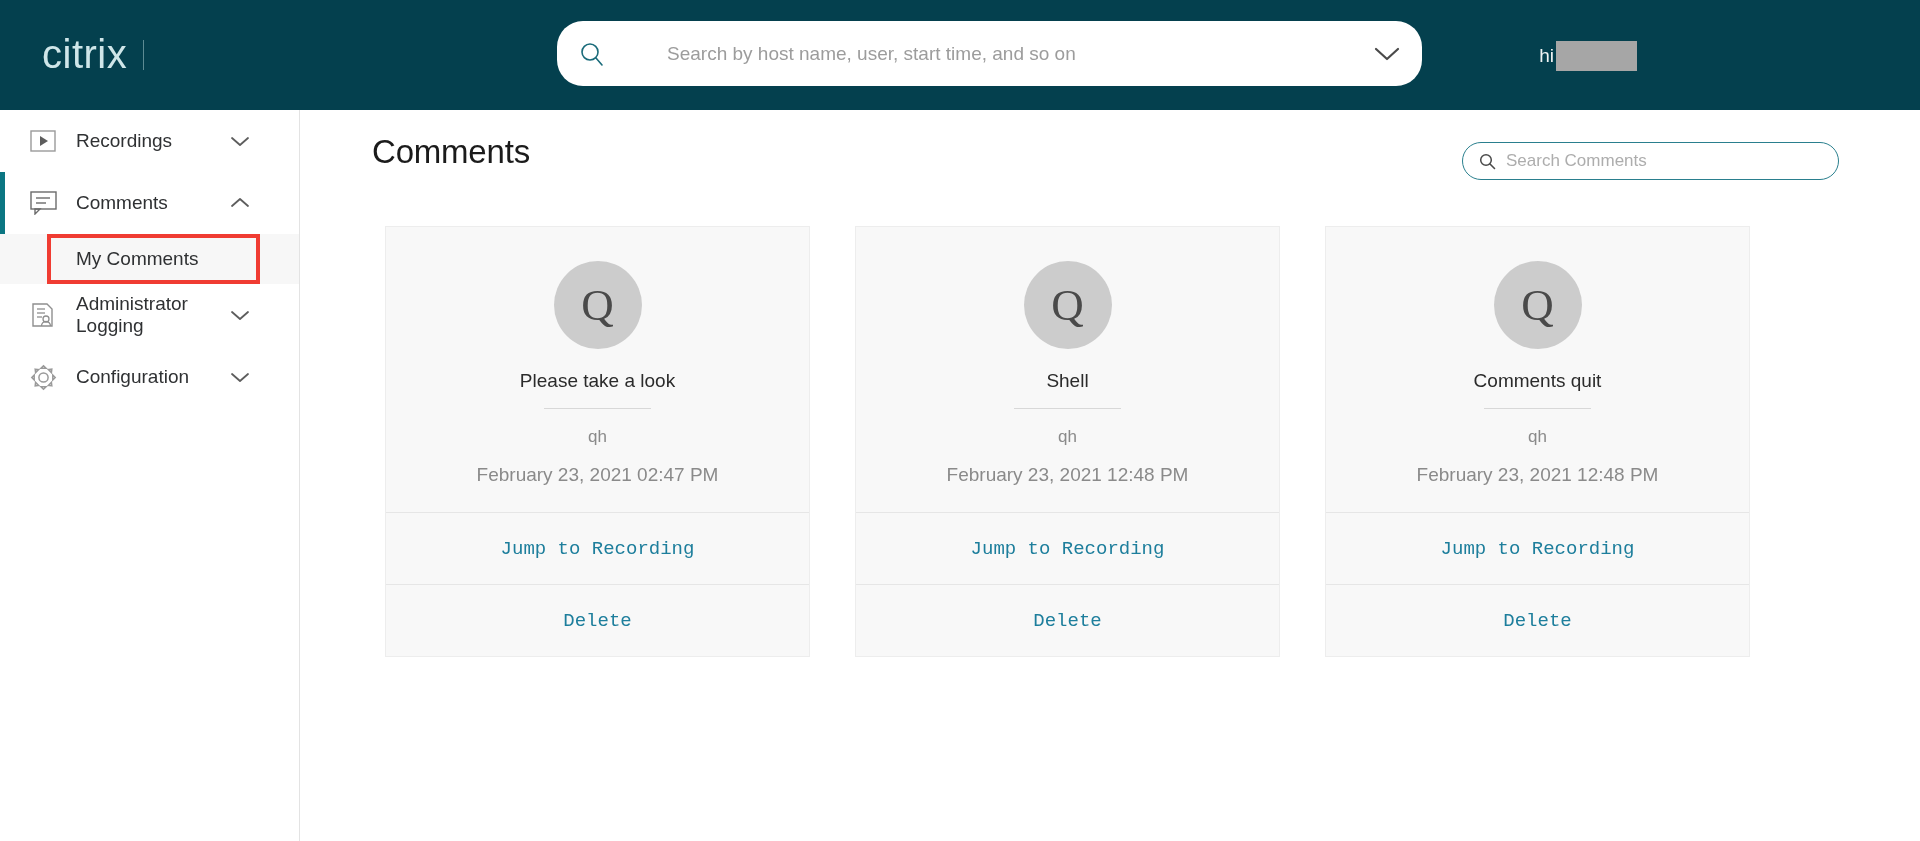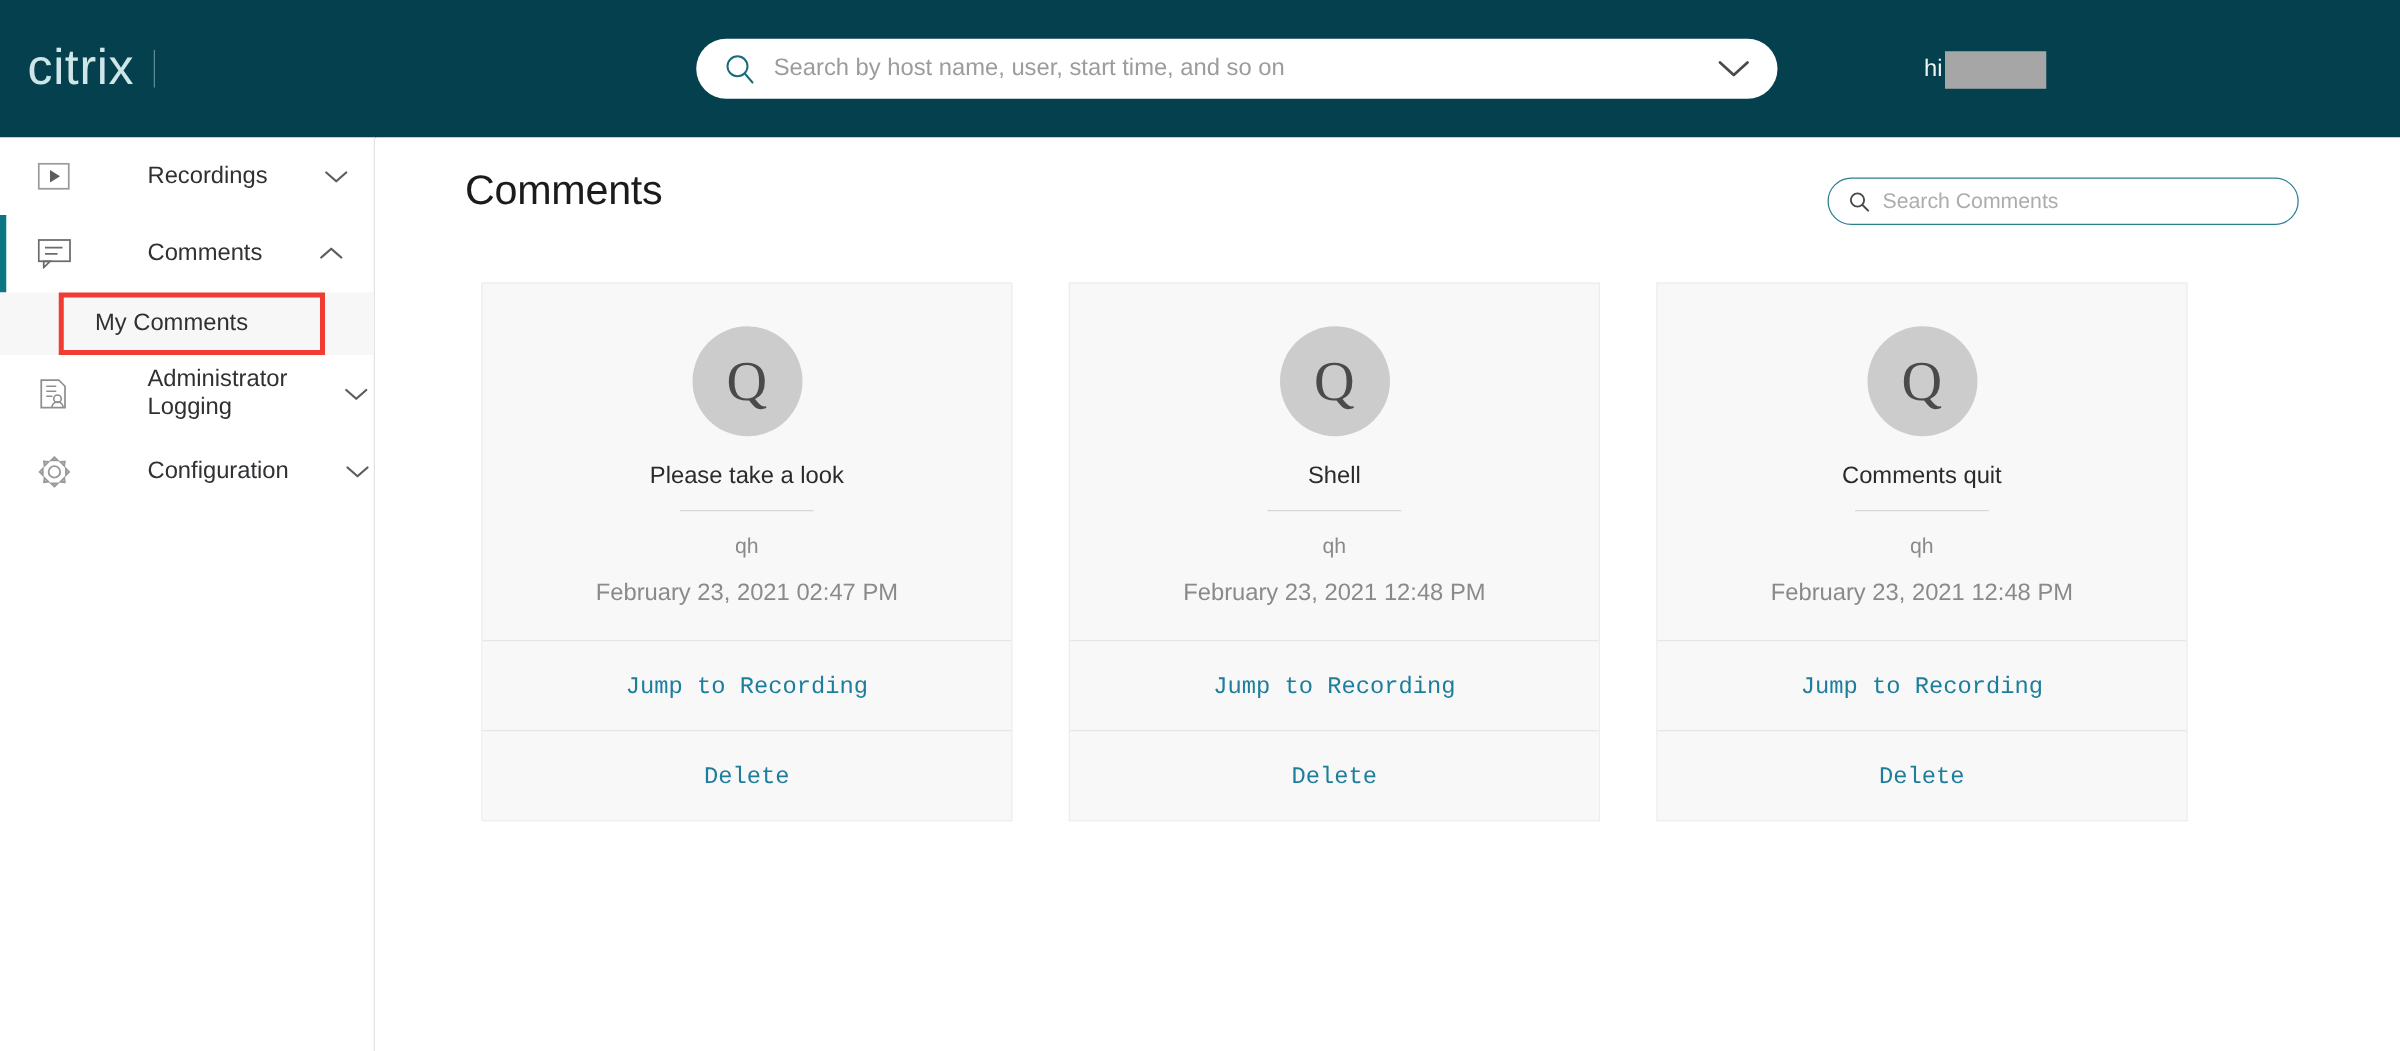--- a/index.html
+++ b/index.html
@@ -15,20 +15,21 @@
 
   
   .app-header {
     position: absolute;
     top: 0; left: 0;
     width: 1920px;
     height: 110px;
     background: #04404e;
     display: flex;
     align-items: center;
+    padding-left: 20px;
   }
 
   .brand {
     display: flex;
     align-items: center;
     margin-left: 22px;
     height: 110px;
   }
   .brand-logo {
     font-size: 40px;
@@ -49,28 +50,29 @@
     font-size: 33px;
     font-weight: 300;
     color: #d7eaed;
     letter-spacing: 0.2px;
   }
 
   
   .global-search {
     position: absolute;
     left: 557px;
-    top: 31px;
+    top: 21px;
     width: 865px;
-    height: 48px;
+    height: 65px;
     background: #ffffff;
     border-radius: 26px;
     display: flex;
     align-items: center;
     padding: 0 18px 0 22px;
+    gap: 48px;
   }
   .global-search .mag {
     width: 26px; height: 26px;
     flex: 0 0 26px;
     margin-right: 14px;
   }
   .global-search input {
     flex: 1;
     border: none;
     outline: none;
@@ -116,21 +118,20 @@
     background: #ffffff;
     border-right: 1px solid #e3e3e3;
   }
   .nav-item {
     position: relative;
     height: 62px;
     display: flex;
     align-items: center;
     padding-left: 28px;
     cursor: pointer;
-    gap: 42px;
   }
   .nav-item.active-group::before {
     content: "";
     position: absolute;
     left: 0; top: 0;
     width: 5px; height: 100%;
     background: #0b7682;
   }
   .nav-icon {
     width: 30px; height: 30px;

